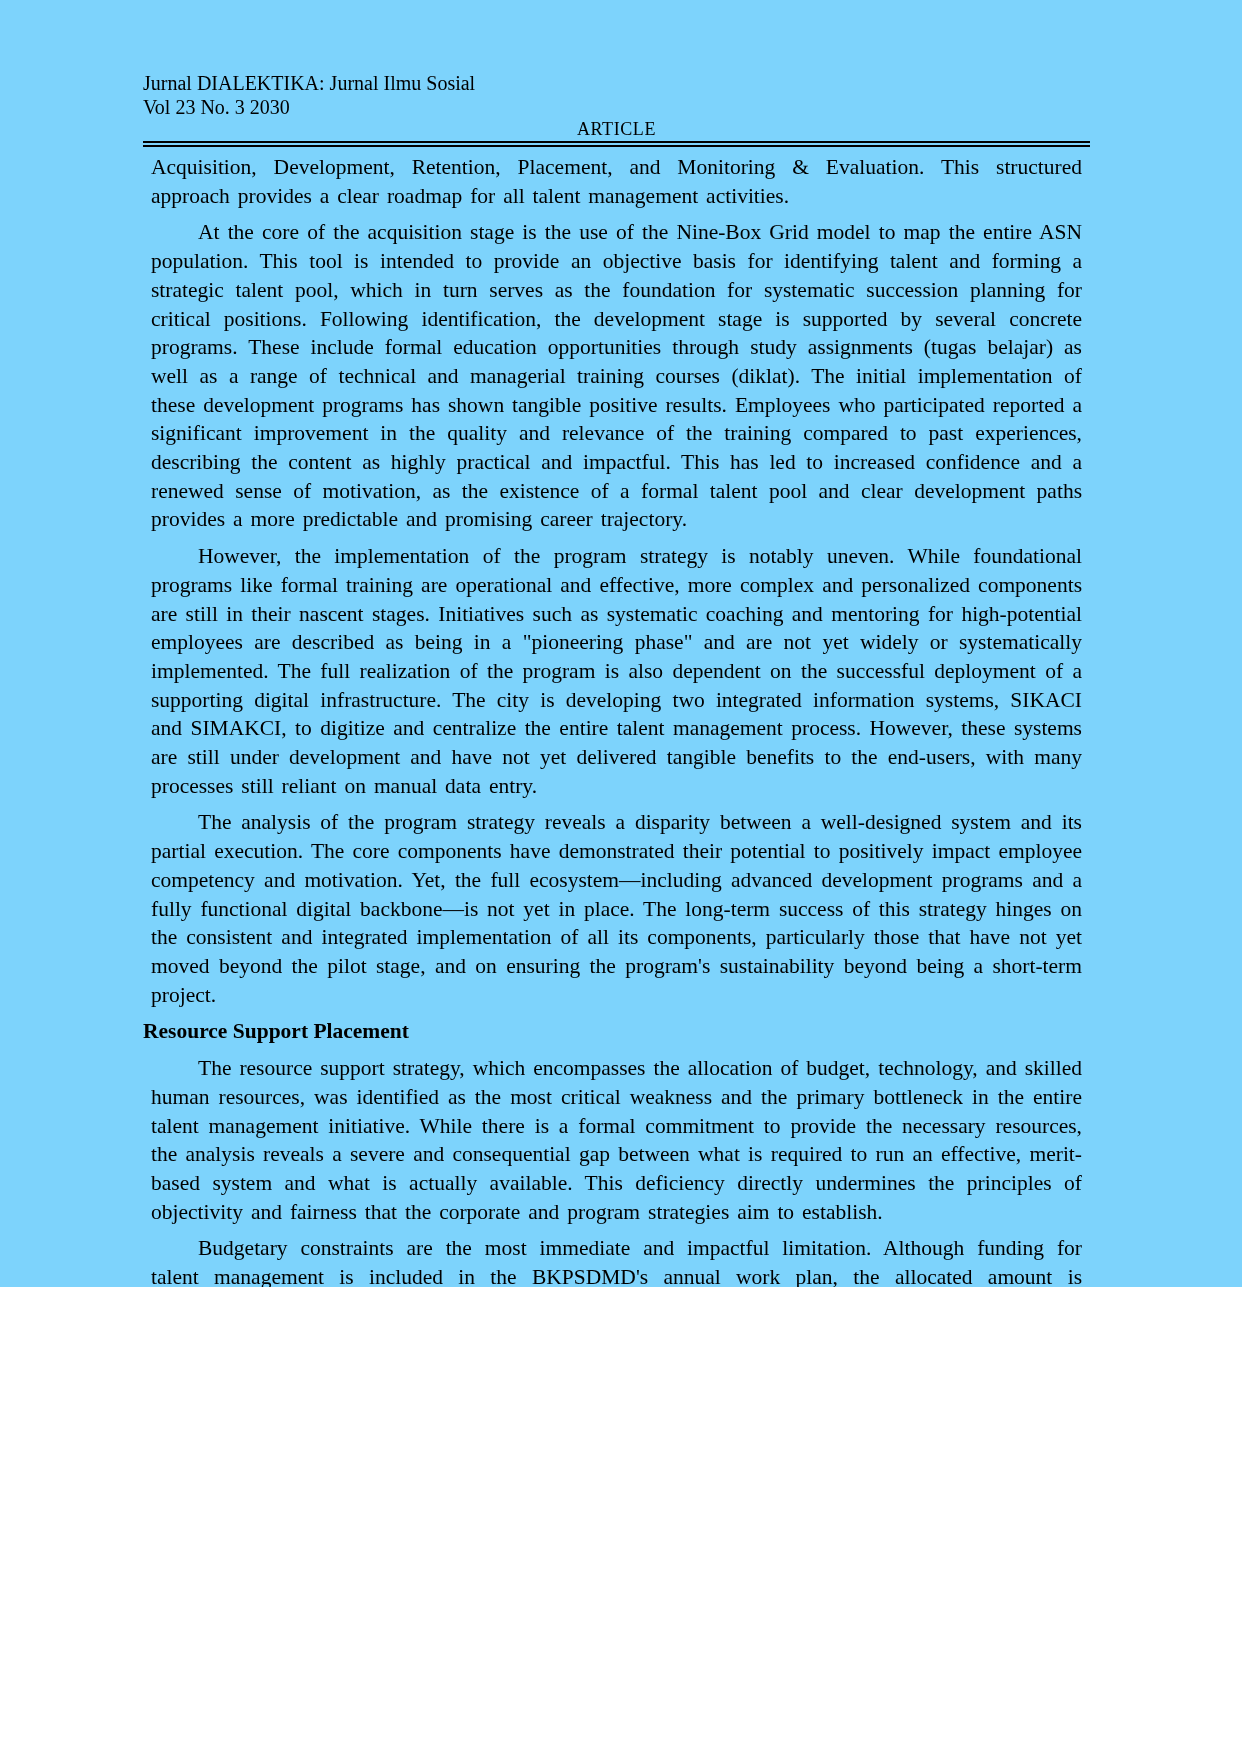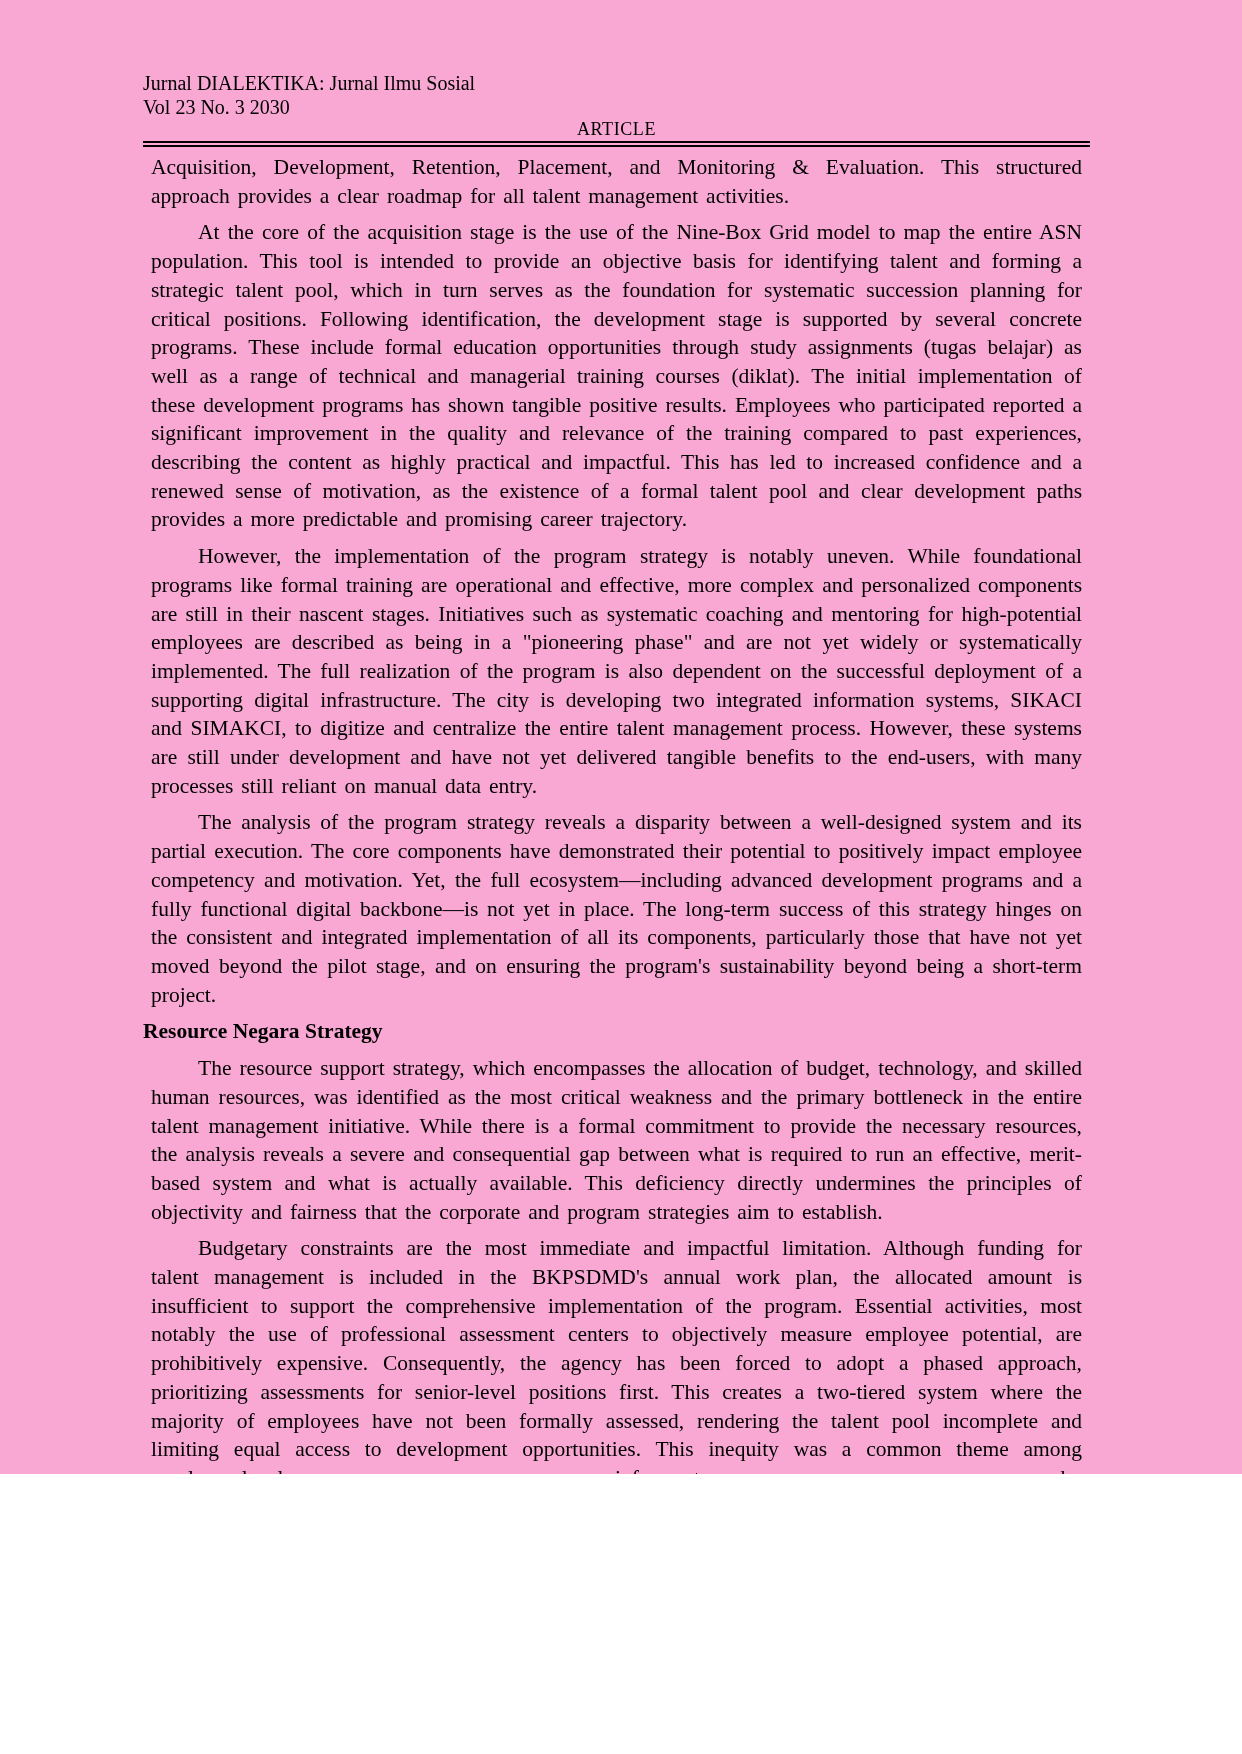--- a/index.html
+++ b/index.html
@@ -3,22 +3,22 @@
 <meta charset="utf-8">
 <style>
   html, body {
     margin: 0;
     padding: 0;
     background: #ffffff;
   }
   .page {
     position: relative;
     width: 1242px;
-    height: 1474px;
-    background: #f9a8d4;
+    height: 1287px;
+    background: #7dd3fc;
     color: #000000;
     font-family: "Liberation Serif", "DejaVu Serif", serif;
     box-sizing: border-box;
     overflow: hidden;
   }
   .content {
     position: absolute;
     left: 143px;
     width: 947px;
     top: 0;
@@ -97,21 +97,21 @@
 
     <div class="article-label">ARTICLE</div>
 
     <div class="header-rule"></div>
 
     <main class="article-body">
       <p class="noindent">Acquisition, Development, Retention, Placement, and Monitoring &amp; Evaluation. This structured approach provides a clear roadmap for all talent management activities.</p>
       <p>At the core of the acquisition stage is the use of the Nine-Box Grid model to map the entire ASN population. This tool is intended to provide an objective basis for identifying talent and forming a strategic talent pool, which in turn serves as the foundation for systematic succession planning for critical positions. Following identification, the development stage is supported by several concrete programs. These include formal education opportunities through study assignments (tugas belajar) as well as a range of technical and managerial training courses (diklat). The initial implementation of these development programs has shown tangible positive results. Employees who participated reported a significant improvement in the quality and relevance of the training compared to past experiences, describing the content as highly practical and impactful. This has led to increased confidence and a renewed sense of motivation, as the existence of a formal talent pool and clear development paths provides a more predictable and promising career trajectory.</p>
       <p>However, the implementation of the program strategy is notably uneven. While foundational programs like formal training are operational and effective, more complex and personalized components are still in their nascent stages. Initiatives such as systematic coaching and mentoring for high-potential employees are described as being in a "pioneering phase" and are not yet widely or systematically implemented. The full realization of the program is also dependent on the successful deployment of a supporting digital infrastructure. The city is developing two integrated information systems, SIKACI and SIMAKCI, to digitize and centralize the entire talent management process. However, these systems are still under development and have not yet delivered tangible benefits to the end-users, with many processes still reliant on manual data entry.</p>
       <p>The analysis of the program strategy reveals a disparity between a well-designed system and its partial execution. The core components have demonstrated their potential to positively impact employee competency and motivation. Yet, the full ecosystem—including advanced development programs and a fully functional digital backbone—is not yet in place. The long-term success of this strategy hinges on the consistent and integrated implementation of all its components, particularly those that have not yet moved beyond the pilot stage, and on ensuring the program's sustainability beyond being a short-term project.</p>
-      <h2 class="section-heading">Resource Negara Strategy</h2>
+      <h2 class="section-heading">Resource Support Placement</h2>
       <p>The resource support strategy, which encompasses the allocation of budget, technology, and skilled human resources, was identified as the most critical weakness and the primary bottleneck in the entire talent management initiative. While there is a formal commitment to provide the necessary resources, the analysis reveals a severe and consequential gap between what is required to run an effective, merit-based system and what is actually available. This deficiency directly undermines the principles of objectivity and fairness that the corporate and program strategies aim to establish.</p>
       <p class="justify-last">Budgetary constraints are the most immediate and impactful limitation. Although funding for talent management is included in the BKPSDMD's annual work plan, the allocated amount is insufficient to support the comprehensive implementation of the program. Essential activities, most notably the use of professional assessment centers to objectively measure employee potential, are prohibitively expensive. Consequently, the agency has been forced to adopt a phased approach, prioritizing assessments for senior-level positions first. This creates a two-tiered system where the majority of employees have not been formally assessed, rendering the talent pool incomplete and limiting equal access to development opportunities. This inequity was a common theme among employee-level informants, who</p>
     </main>
 
   </div>
 
   <footer class="page-footer">
     <div>
       <a class="url-link">http://jurnaldialektika.com/</a>
     </div>

